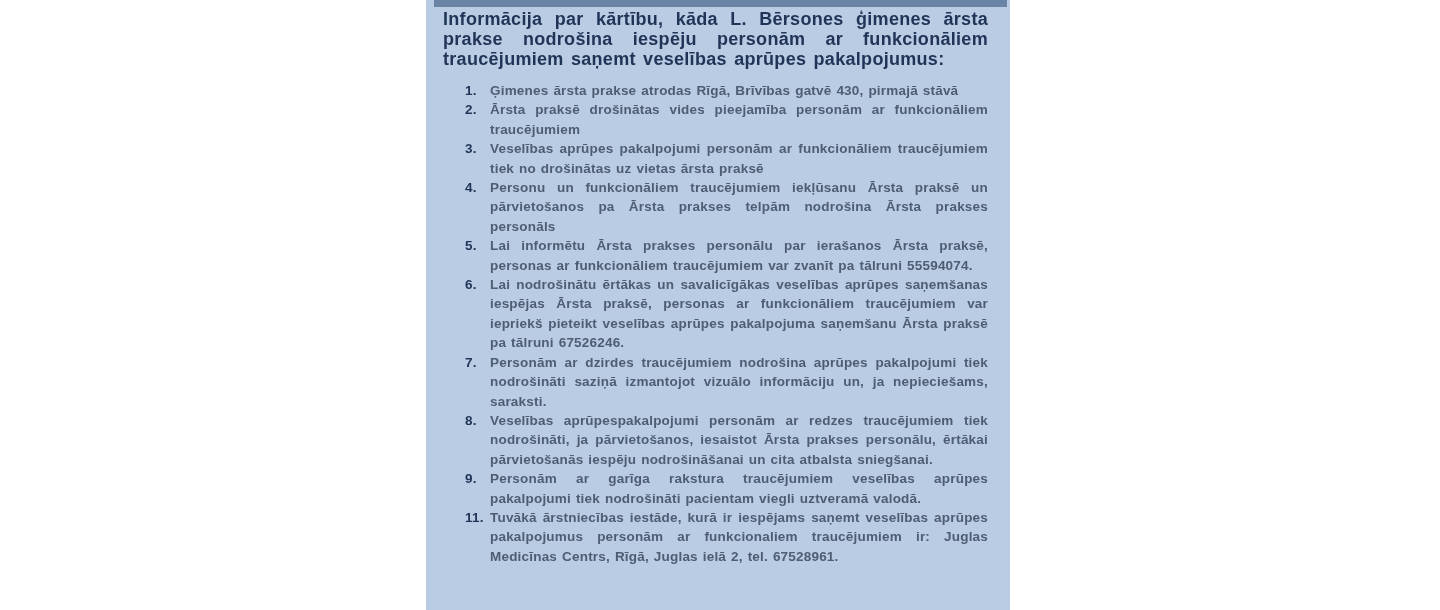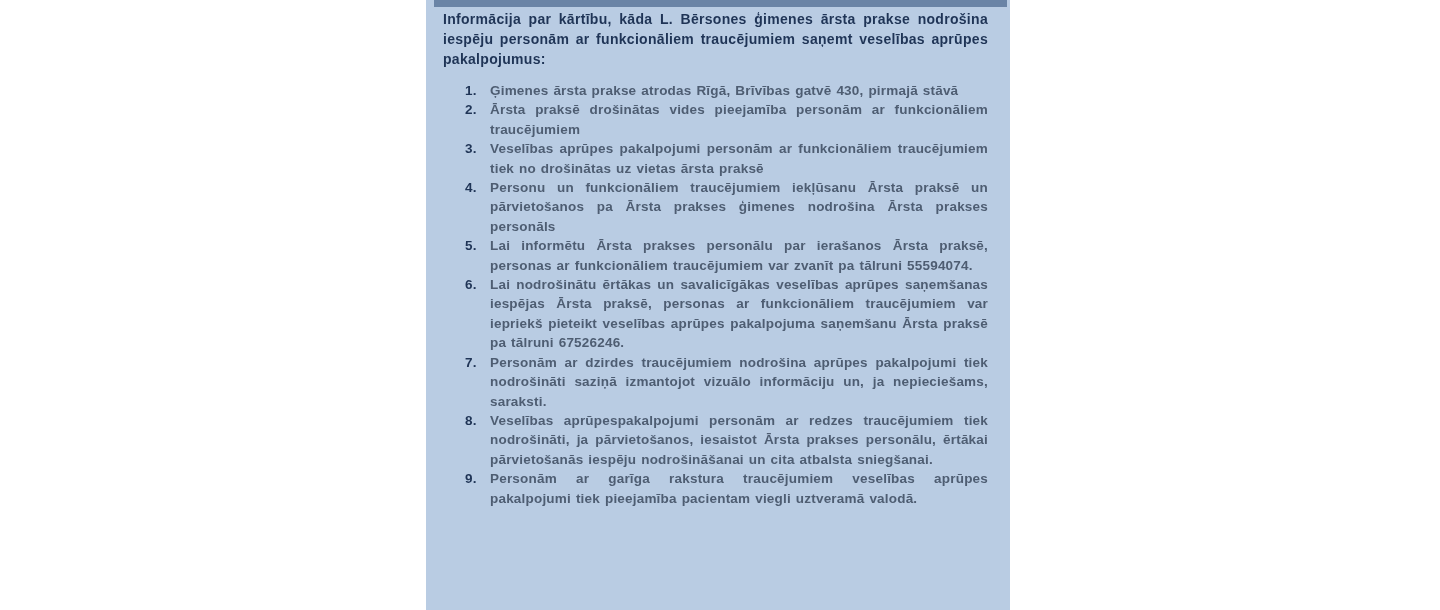--- a/index.html
+++ b/index.html
@@ -28,21 +28,21 @@
     position: absolute;
     left: 8px;
     right: 3px;
     top: 0;
     height: 7px;
     background: var(--strip, #6a84a6);
   }
   .doc-header {
     margin-top: 9px;
     width: 545px;
-    font-size: 14px;
+    font-size: 18px;
     line-height: 20px;
     font-weight: bold;
     color: var(--head-fg, #1f3456);
     letter-spacing: 0.3px;
     word-spacing: 2px;
     text-align: justify;
   }
   .doc-list {
     margin-top: 12px;
     margin-left: 22px;
@@ -85,21 +85,21 @@
     <span class="txt">Ārsta praksē drošinātas vides pieejamība personām ar funkcionāliem traucējumiem</span>
   </div>
 
   <div class="doc-item">
     <span class="num">3.</span>
     <span class="txt">Veselības aprūpes pakalpojumi personām ar funkcionāliem traucējumiem tiek no drošinātas uz vietas ārsta praksē</span>
   </div>
 
   <div class="doc-item">
     <span class="num">4.</span>
-    <span class="txt">Personu un funkcionāliem traucējumiem iekļūsanu Ārsta praksē un pārvietošanos pa Ārsta prakses ģimenes nodrošina Ārsta prakses personāls</span>
+    <span class="txt">Personu un funkcionāliem traucējumiem iekļūsanu Ārsta praksē un pārvietošanos pa Ārsta prakses telpām nodrošina Ārsta prakses personāls</span>
   </div>
 
   <div class="doc-item">
     <span class="num">5.</span>
     <span class="txt">Lai informētu Ārsta prakses personālu par ierašanos Ārsta praksē, personas ar funkcionāliem traucējumiem var zvanīt pa tālruni 55594074.</span>
   </div>
 
   <div class="doc-item">
     <span class="num">6.</span>
     <span class="txt">Lai nodrošinātu ērtākas un savalicīgākas veselības aprūpes saņemšanas iespējas Ārsta praksē, personas ar funkcionāliem traucējumiem var iepriekš pieteikt veselības aprūpes pakalpojuma saņemšanu Ārsta praksē pa tālruni 67526246.</span>
@@ -110,19 +110,23 @@
     <span class="txt">Personām ar dzirdes traucējumiem nodrošina aprūpes pakalpojumi tiek nodrošināti saziņā izmantojot vizuālo informāciju un, ja nepieciešams, saraksti.</span>
   </div>
 
   <div class="doc-item">
     <span class="num">8.</span>
     <span class="txt">Veselības aprūpespakalpojumi personām ar redzes traucējumiem tiek nodrošināti, ja pārvietošanos, iesaistot Ārsta prakses personālu, ērtākai pārvietošanās iespēju nodrošināšanai un cita atbalsta sniegšanai.</span>
   </div>
 
   <div class="doc-item">
     <span class="num">9.</span>
-    <span class="txt">Personām ar garīga rakstura traucējumiem veselības aprūpes pakalpojumi tiek pieejamība pacientam viegli uztveramā valodā.</span>
+    <span class="txt">Personām ar garīga rakstura traucējumiem veselības aprūpes pakalpojumi tiek nodrošināti pacientam viegli uztveramā valodā.</span>
   </div>
 
 
+  <div class="doc-item">
+    <span class="num">11.</span>
+    <span class="txt">Tuvākā ārstniecības iestāde, kurā ir iespējams saņemt veselības aprūpes pakalpojumus personām ar funkcionaliem traucējumiem ir: Juglas Medicīnas Centrs, Rīgā, Juglas ielā 2, tel. 67528961.</span>
+  </div>
 </div>
   </div>
 </div>
 
 </body></html>

